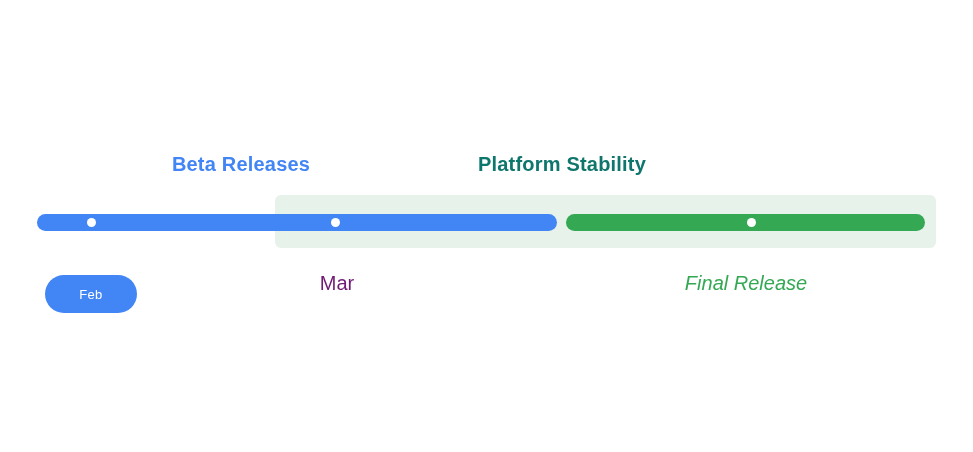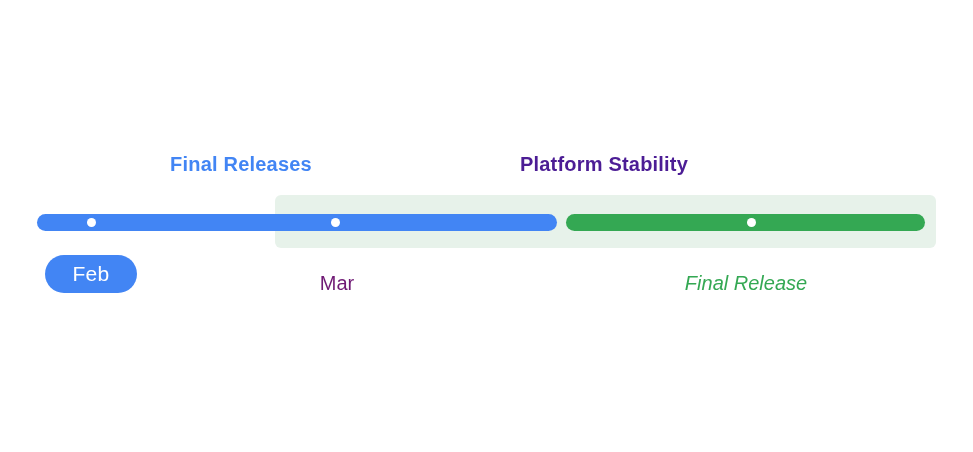--- a/index.html
+++ b/index.html
@@ -19,21 +19,21 @@
   .phase-label {
     position: absolute;
     top: 164px;
     transform: translate(-50%, -50%);
     font-size: 20px;
     font-weight: 700;
     letter-spacing: 0.2px;
     white-space: nowrap;
   }
   .phase-label.beta { left: 241px; color: #4285F4; }
-  .phase-label.stability { left: 604px; color: #4c1d95; }
+  .phase-label.stability { left: 562px; color: #0f766e; }
 
   
   .stability-panel {
     position: absolute;
     left: 275px;
     top: 195px;
     width: 661px;
     height: 53px;
     background: #E7F2EA;
     border-radius: 6px;
@@ -65,48 +65,48 @@
     background: #FFFFFF;
   }
   .beta-bar .dot.d1 { left: 50px; }
   .beta-bar .dot.d2 { left: 294px; }
   .stability-bar .dot.d1 { left: 181px; }
 
   
   .milestone-pill {
     position: absolute;
     left: 45px;
-    top: 255px;
+    top: 275px;
     width: 92px;
     height: 38px;
     background: #4285F4;
     border-radius: 19px;
     color: #ffffff;
-    font-size: 21px;
+    font-size: 13px;
     display: flex;
     align-items: center;
     justify-content: center;
     letter-spacing: 0.3px;
   }
   .milestone-label {
     position: absolute;
     top: 283px;
     transform: translate(-50%, -50%);
     font-size: 20px;
     white-space: nowrap;
   }
   .milestone-label.mar { left: 337px; color: #701a75; }
   .milestone-label.final { left: 746px; color: #34A853; font-style: italic; }
 </style>
 </head>
 <body>
 
 <div class="stage">
 
-  <div class="phase-label beta">Final Releases</div>
+  <div class="phase-label beta">Beta Releases</div>
   <div class="phase-label stability">Platform Stability</div>
 
   <div class="stability-panel"></div>
 
   <div class="bar beta-bar">
     <span class="dot d1"></span>
     <span class="dot d2"></span>
   </div>
 
   <div class="bar stability-bar">

